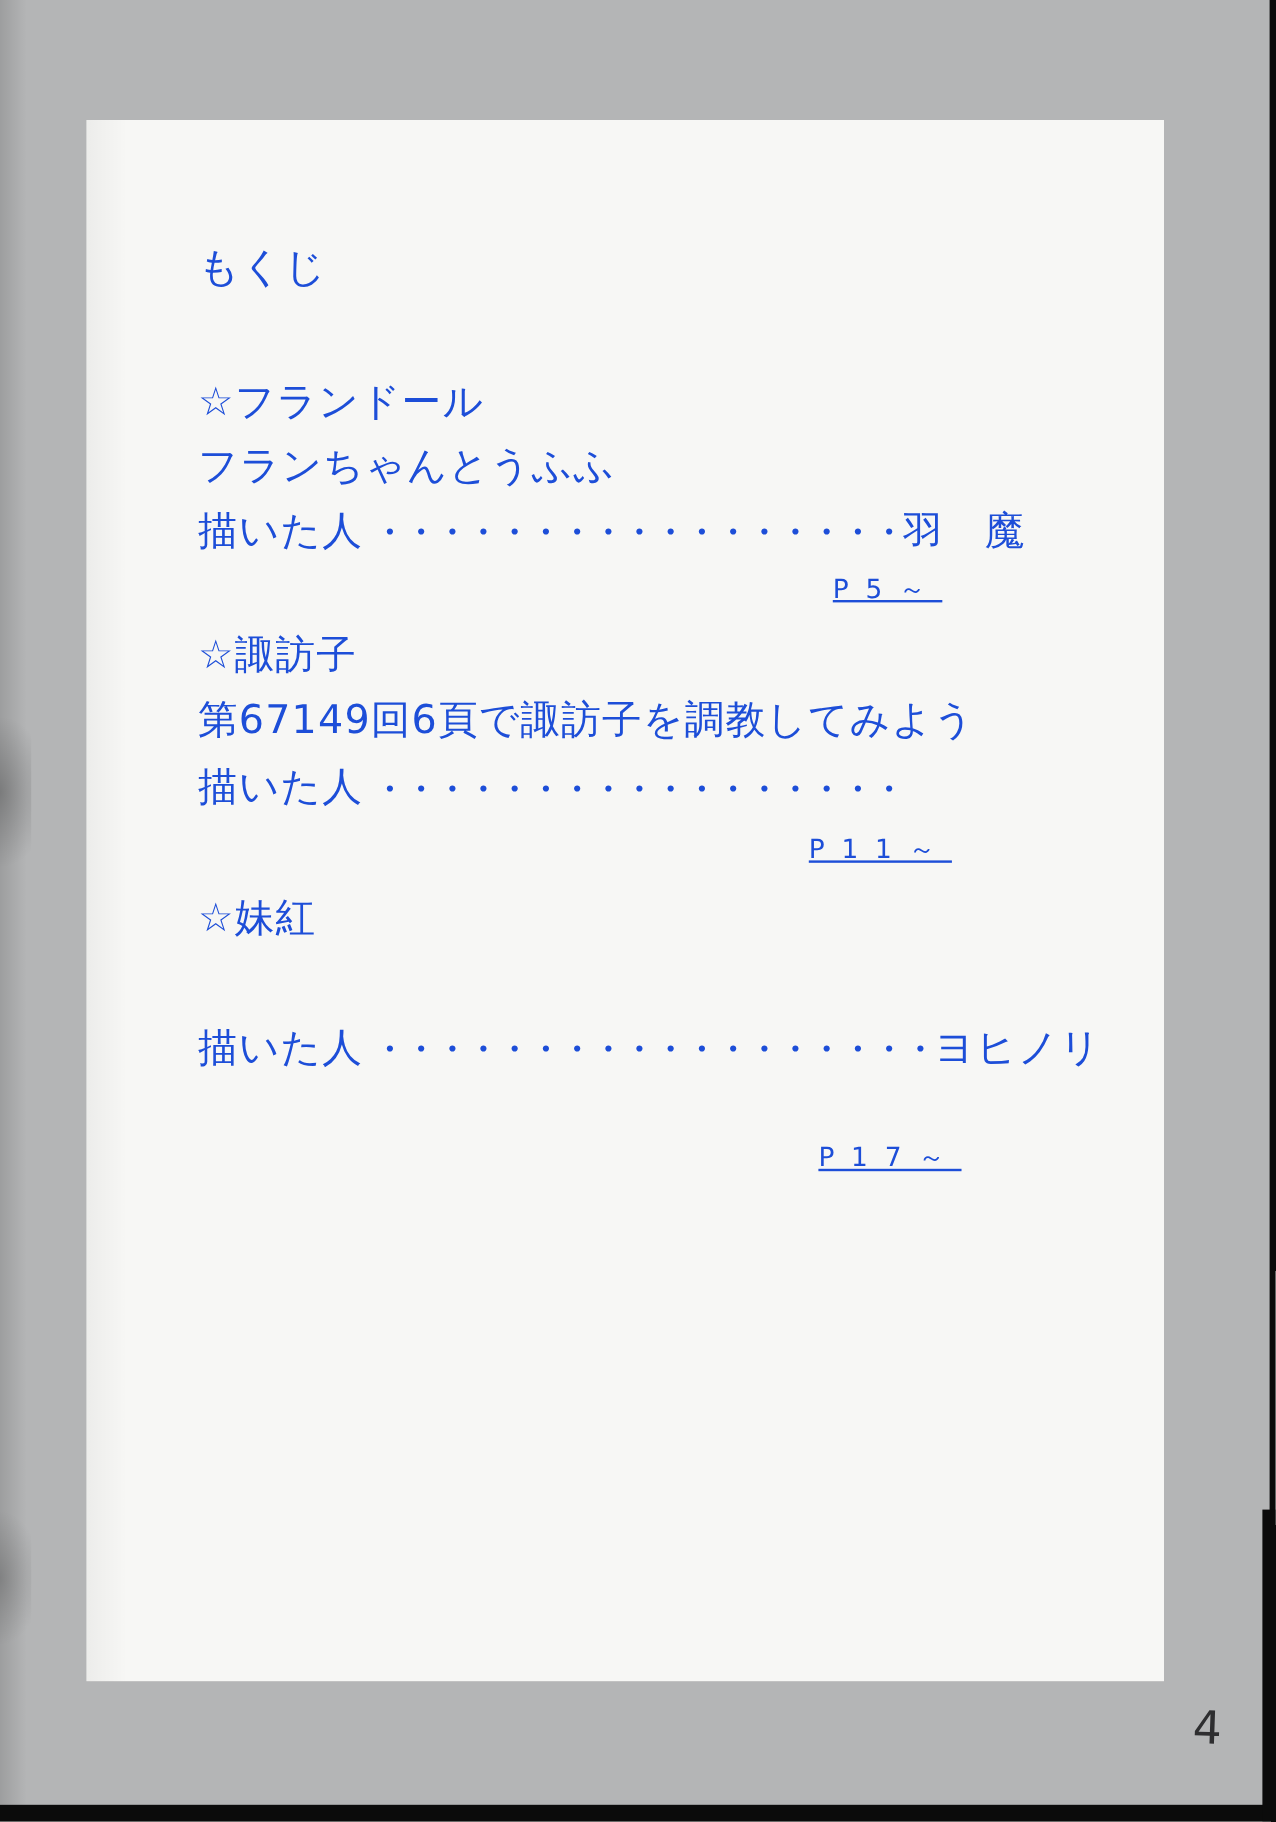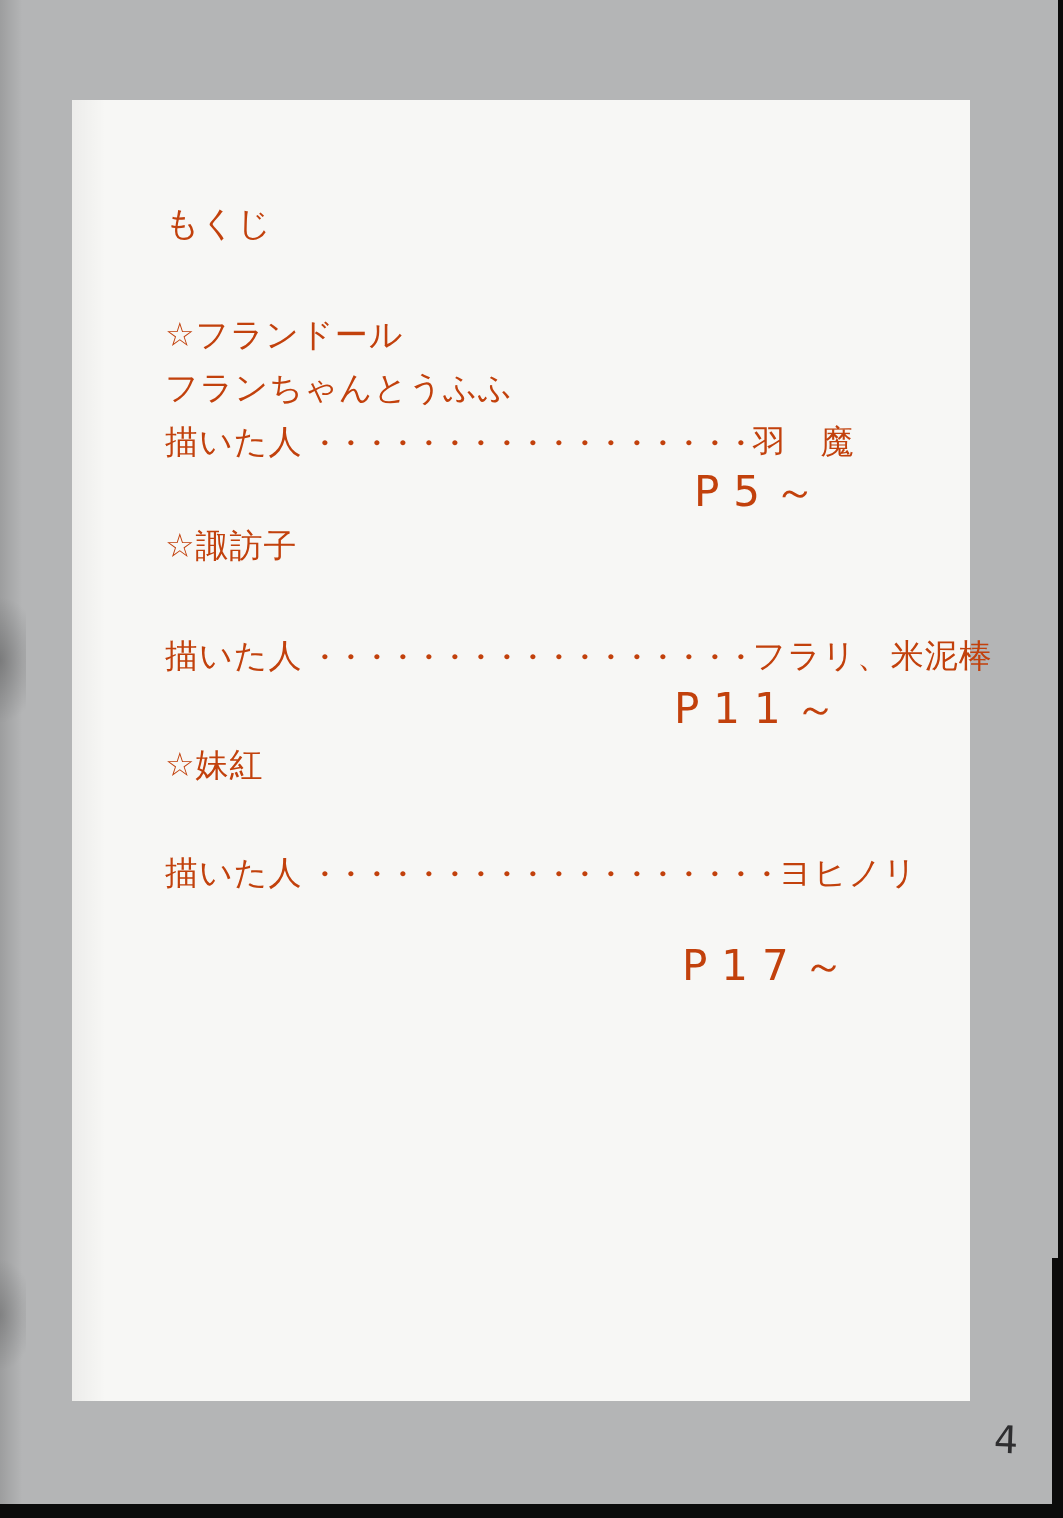--- a/index.html
+++ b/index.html
@@ -55,38 +55,39 @@
   .paper::before {
     content: "";
     position: absolute;
     inset: 0;
     background: linear-gradient(to right, rgba(0,0,0,0.045), rgba(0,0,0,0) 34px);
     pointer-events: none;
   }
   .row {
     position: absolute;
     left: 93px;
-    color: #c2410c;
+    color: #1d4ed8;
     font-size: 33px;
     line-height: 40px;
     white-space: nowrap;
     letter-spacing: 1px;
   }
   .toc-title { top: 103px; font-size: 34px; }
   .artist-line { display: flex; align-items: flex-end; }
   .leader {
     font-size: 32px;
     letter-spacing: -6px;
     margin: 0 2px 0 6px;
     position: relative;
     top: 1px;
   }
   .pages {
     letter-spacing: 14px;
-    font-size: 42px;
+    font-size: 22px;
+    text-decoration: underline;
   }
   .page-num {
     position: absolute;
     left: 994px;
     top: 1418px;
     color: #2e2e30;
     font-size: 38px;
     transform: rotate(2deg);
     font-family: "DejaVu Sans", sans-serif;
   }
@@ -104,24 +105,24 @@
   <div class="row" style="top:268px">フランちゃんとうふふ</div>
   <div class="row" style="top:215px">☆フランドール</div>
   <div class="row artist-line" style="top:322px">
     <span>描いた人</span>
     <span class="leader">・・・・・・・・・・・・・・・・・</span>
     <span>羽　魔</span>
   </div>
   <div class="row pages" style="top:372px; left:622px">P5～</div>
 
   <div class="row" style="top:426px">☆諏訪子</div>
+  <div class="row" style="top:480px">第67149回6頁で諏訪子を調教してみよう</div>
   <div class="row artist-line" style="top:536px">
     <span>描いた人</span>
     <span class="leader">・・・・・・・・・・・・・・・・・</span>
-    <span>フラリ、米泥棒</span>
   </div>
   <div class="row pages" style="top:589px; left:602px">P11～</div>
 
   <div class="row" style="top:645px">☆妹紅</div>
   <div class="row artist-line" style="top:753px">
     <span>描いた人</span>
     <span class="leader">・・・・・・・・・・・・・・・・・・</span>
     <span>ヨヒノリ</span>
   </div>
   <div class="row pages" style="top:846px; left:610px">P17～</div>

